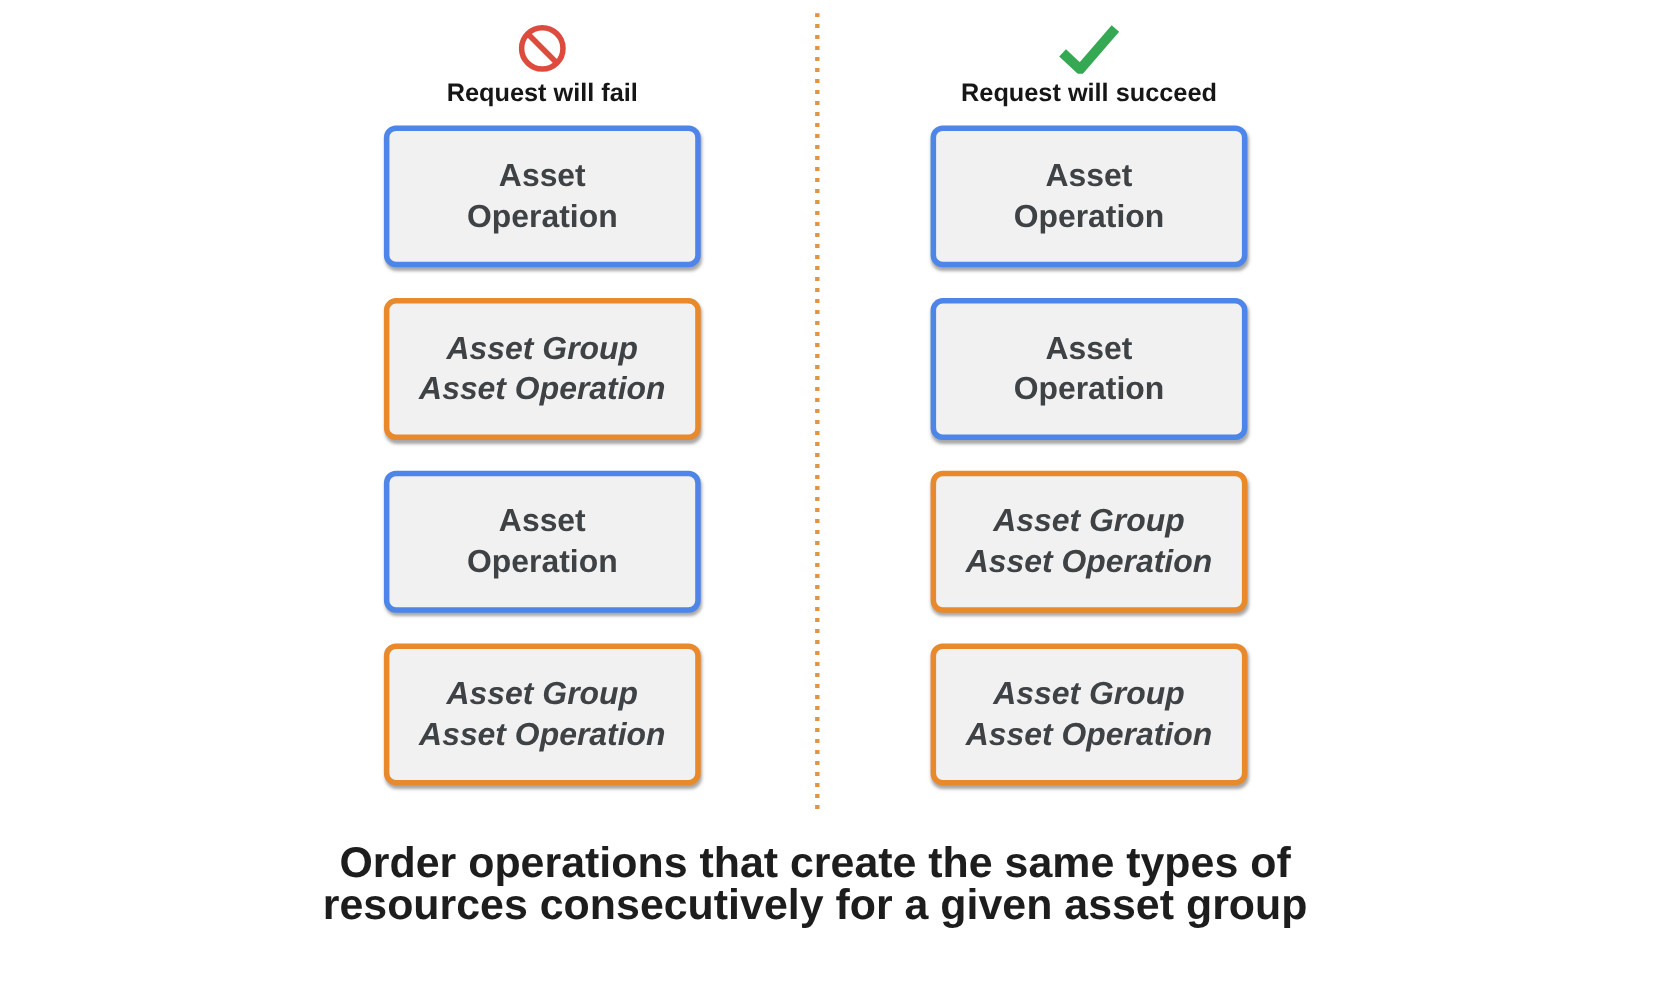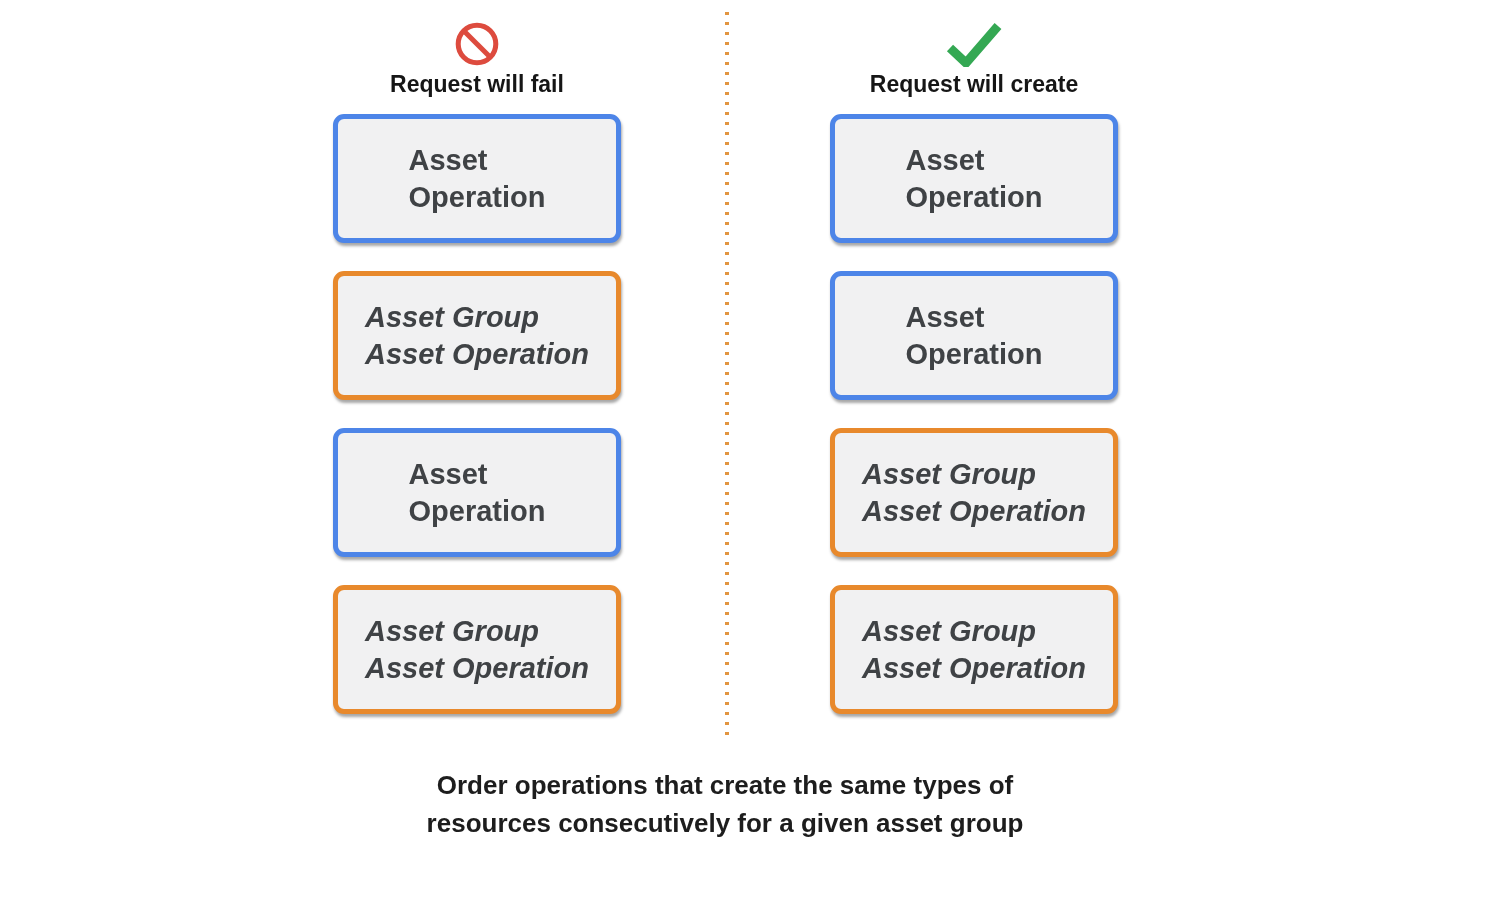--- a/index.html
+++ b/index.html
@@ -8,20 +8,21 @@
     font-family: "Liberation Sans", sans-serif;
     width: 1505px;
     height: 901px;
     position: relative;
     overflow: hidden;
   }
   .canvas {
     position: absolute;
     inset: 0;
     background: #ffffff;
+    margin-left: 16px;
   }
   .column {
     position: absolute;
     top: 20px;
     width: 288px;
     display: flex;
     flex-direction: column;
     align-items: center;
   }
   .column.left  { left: 333px; }
@@ -53,42 +54,42 @@
     box-shadow: 1px 3px 3px rgba(0,0,0,0.35);
   }
   .box.first { margin-top: 16px; }
   .box.blue   { border-color: var(--blue); }
   .box.orange { border-color: var(--orange); font-style: italic; }
   .box-label {
     font-size: 29px;
     font-weight: bold;
     line-height: 37px;
     color: var(--box_text);
-    text-align: left;
+    text-align: center;
     white-space: pre-line;
   }
   .divider {
     position: absolute;
     left: 725px;
     top: 12px;
     width: 4px;
     height: 726px;
     background: repeating-linear-gradient(
       to bottom,
       var(--divider_orange) 0px, var(--divider_orange) 3px,
       transparent 3px, transparent 10px
     );
   }
   .caption {
     position: absolute;
     top: 766px;
     left: 0;
     width: 1450px;
     text-align: center;
-    font-size: 26px;
+    font-size: 39px;
     font-weight: bold;
     line-height: 38px;
     color: #1d1d1d;
     white-space: pre-line;
   }
   svg { display: block; }
 </style>
 </head>
 <body>
 
@@ -122,21 +123,21 @@
   </div>
 
   <div class="divider"></div>
 
   <div class="column right">
     <div class="icon-wrap">
       <svg width="62" height="46" viewBox="0 0 62 46" aria-hidden="true">
         <path d="M7 27 L23 42 L55 5" fill="none" stroke="#34A853" stroke-width="9"></path>
       </svg>
     </div>
-    <div class="header-label">Request will create</div>
+    <div class="header-label">Request will succeed</div>
 
     <div class="box blue first">
       <div class="box-label">Asset
 Operation</div>
     </div>
     <div class="box blue">
       <div class="box-label">Asset
 Operation</div>
     </div>
     <div class="box orange">

